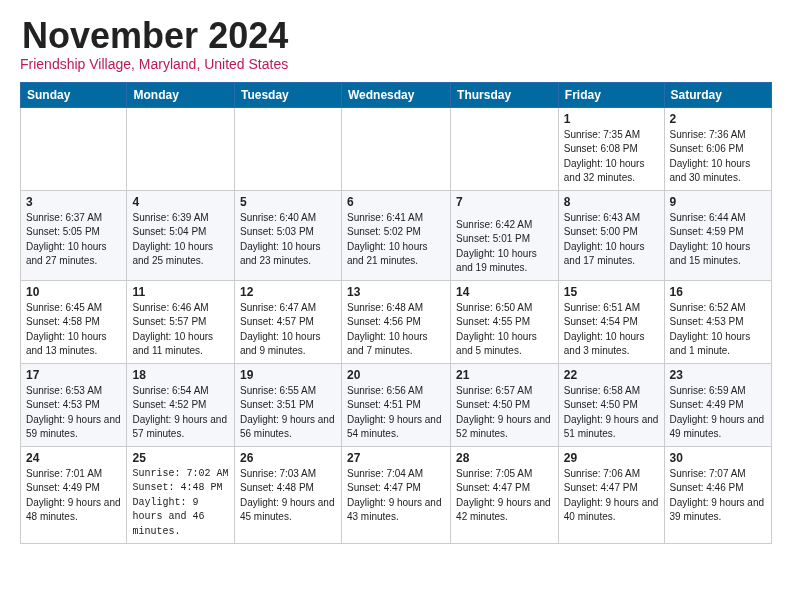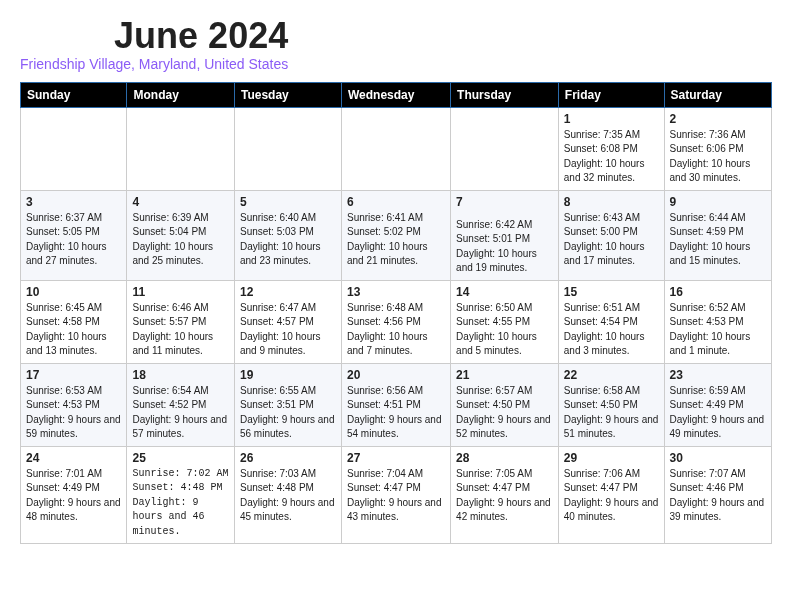--- a/index.html
+++ b/index.html
@@ -39,29 +39,29 @@
       text-align: right;
     }
     .month-title {
       font-size: 36px;
       font-weight: bold;
       color: #222;
       line-height: 1.1;
     }
     .subtitle {
       font-size: 14px;
-      color: #8b5cf6;
+      color: #be185d;
     }
     .calendar {
       width: 100%;
       border-collapse: collapse;
       border: 1px solid #ccc;
     }
     .calendar th {
-      background-color: #000000;
+      background-color: #0369a1;
       color: #fff;
       font-size: 12px;
       font-weight: bold;
       padding: 5px 6px;
       text-align: left;
       border: 1px solid #2a6aaa;
     }
     .calendar td {
       border: 1px solid #ccc;
       vertical-align: top;
@@ -88,21 +88,21 @@
     }
     .empty { background: #fff !important; }
     .row-even td { background: #eef1f8; }
   </style>
 </head>
 <body>
 
 <div class="page">
   <div class="header">
     <div class="title-area">
-      <div class="month-title">June 2024</div>
+      <div class="month-title">November 2024</div>
       <div class="subtitle">Friendship Village, Maryland, United States</div>
     </div>
   </div>
 
   <table class="calendar">
     <thead>
       <tr>
 
       <th>Sunday</th>
           <th>Monday</th>

